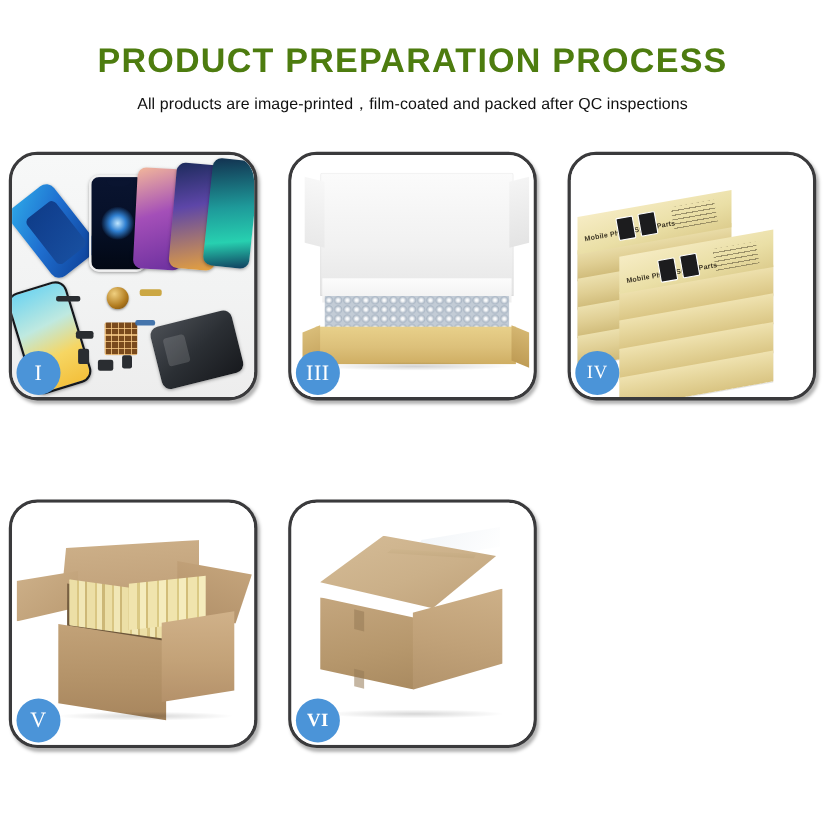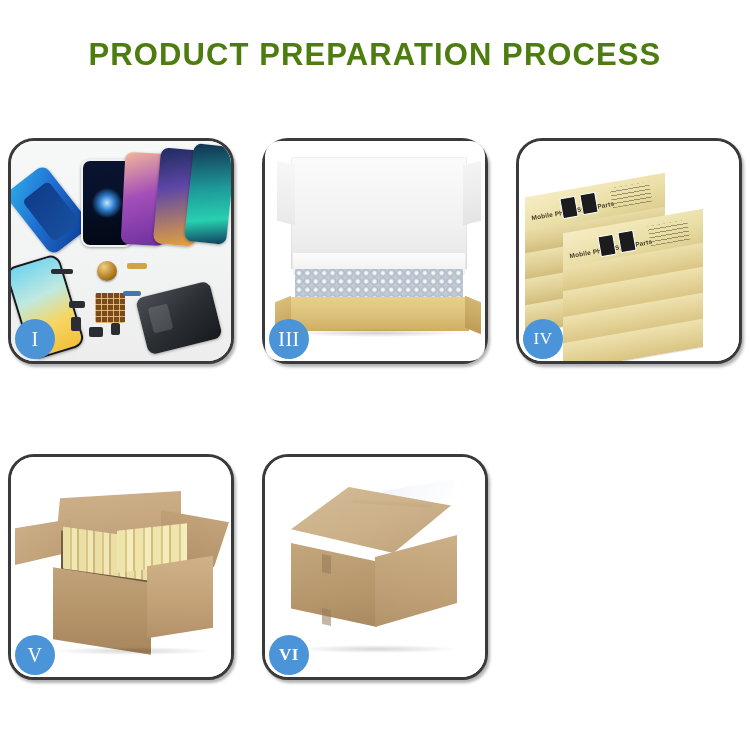--- a/index.html
+++ b/index.html
@@ -156,21 +156,21 @@
     background-size: 13.2px 13.2px;
     background-position: 6.6px 6.6px;
   }
   .film-seam {
     position:absolute; left:40px; top:120px; width:140px; height:5px;
     background: linear-gradient(90deg, rgba(255,255,255,.1), rgba(255,255,255,.85), rgba(255,255,255,.1));
     transform: rotate(-1.5deg);
   }
 
   
-  .p3 { background:#ffffff;border-radius:15px; }
+  .p3 { background:#ffffff; }
   .wb-lid {
     position:absolute; left:26px; top:16px; width:176px; height:112px;
     background: linear-gradient(180deg,#fbfbfb 0%, #f1f1f1 60%, #e6e6e6 100%);
     border-radius: 2px 2px 0 0;
     box-shadow: inset 0 0 0 1px rgba(0,0,0,.045);
   }
   .wb-lid::before {
     content:""; position:absolute; left:-14px; top:6px; width:18px; height:60px;
     background:linear-gradient(180deg,#f7f7f7,#e9e9e9); transform: skewY(14deg);
   }
@@ -328,20 +328,21 @@
     clip-path: polygon(10% 40%, 100% 0, 100% 60%, 0 100%);
   }
 </style>
 </head>
 <body>
 
 <div class="page">
 
   <div class="header">
     <div class="title">PRODUCT PREPARATION PROCESS</div>
+    <div class="subtitle">All products are image-printed，film-coated and packed after QC inspections</div>
   </div>
 
   <div class="grid">
 
     <div class="panel">
       <div class="photo p1">
         <div class="ph ph-blue"></div>
         <div class="ph ph-dark"></div>
         <div class="ph ph-purple"></div>
         <div class="ph ph-orange"></div>

